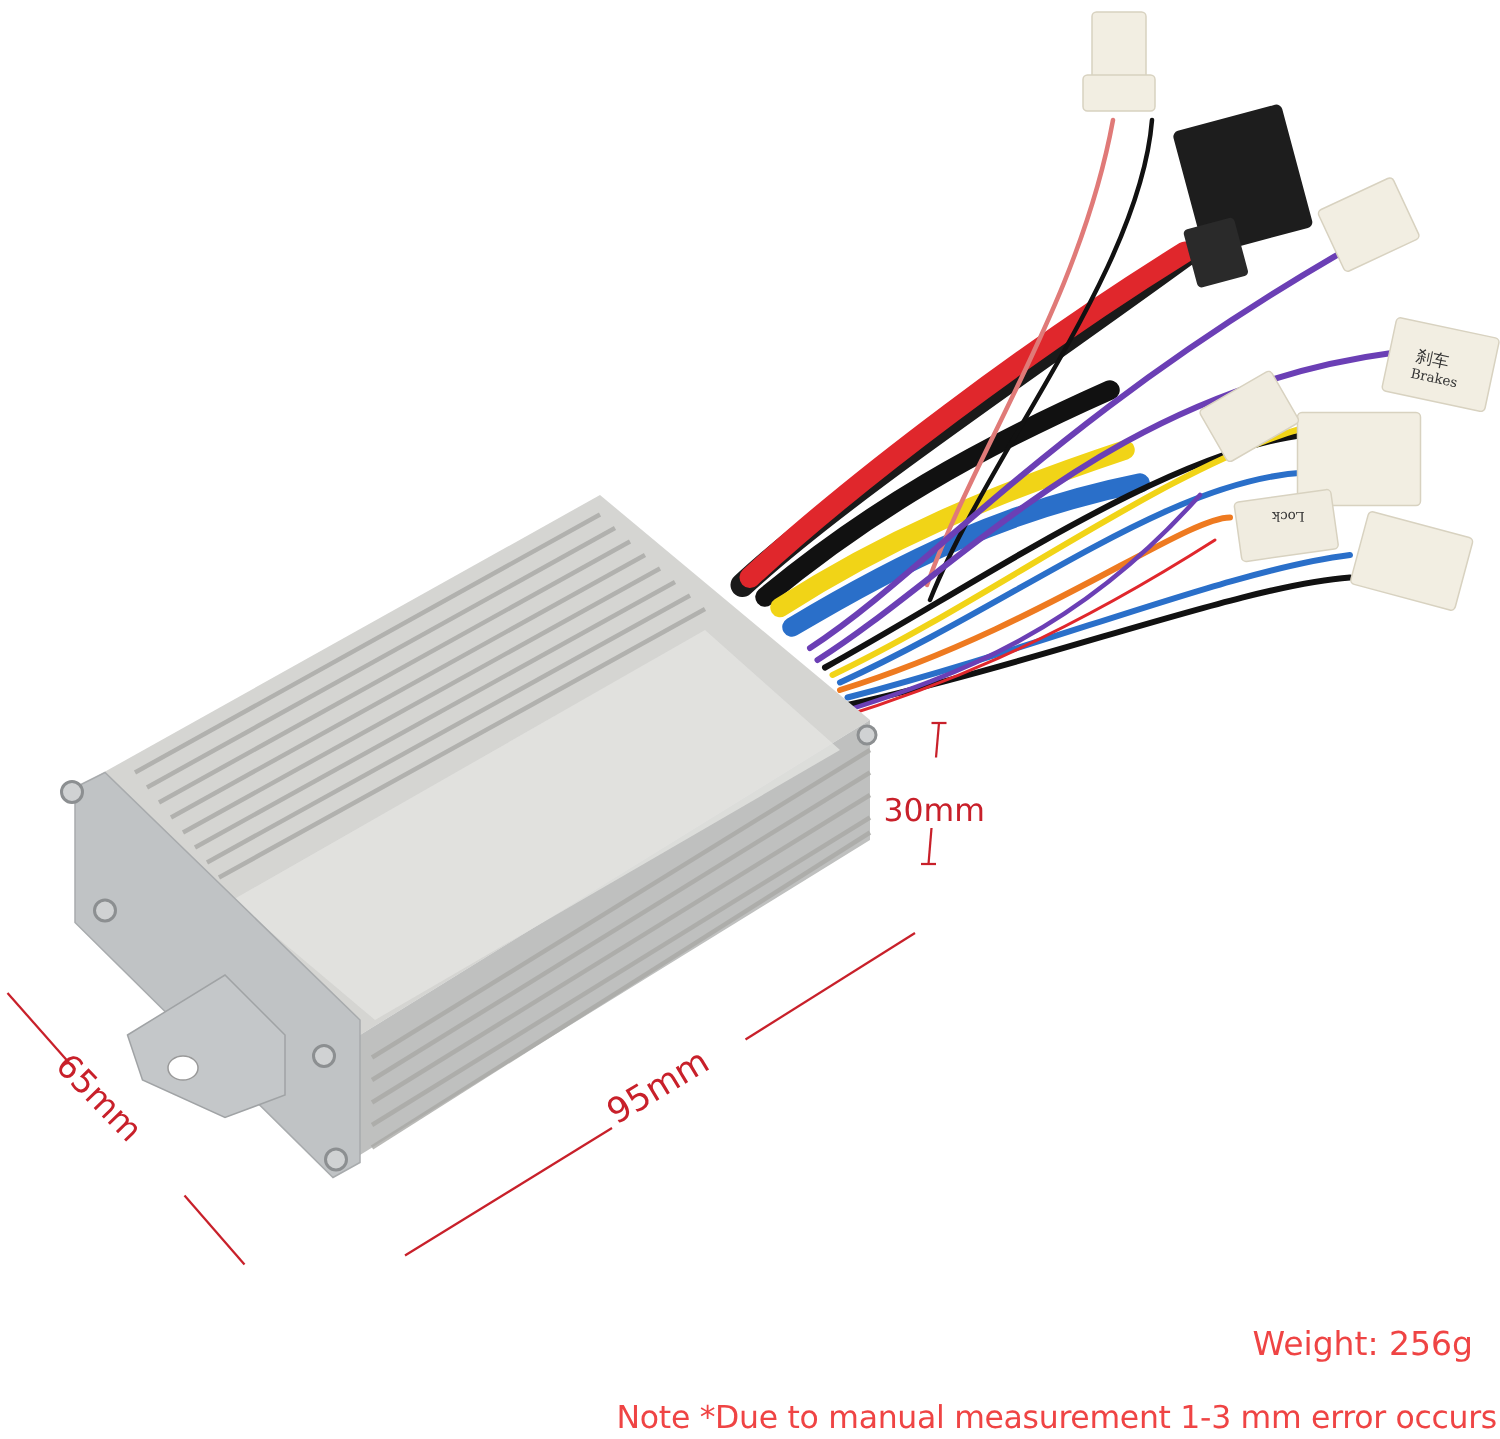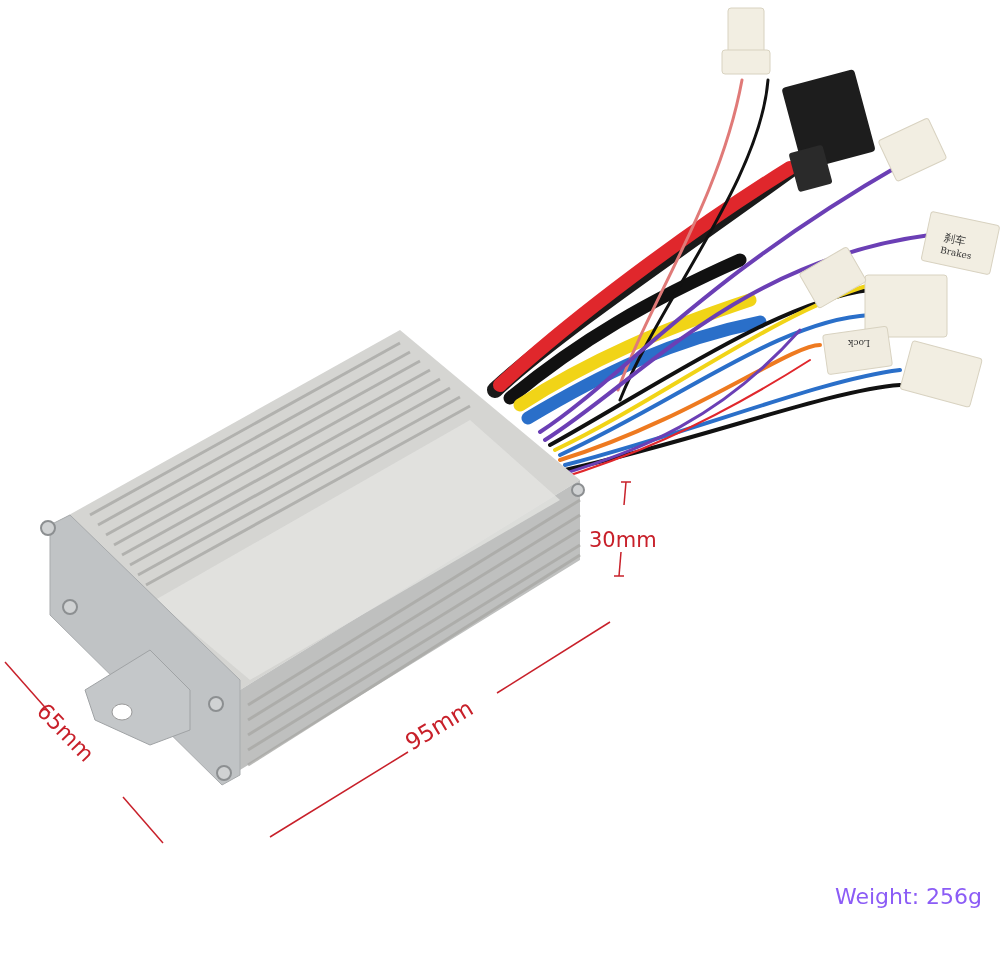--- a/index.html
+++ b/index.html
@@ -1,19 +1,19 @@
 <!DOCTYPE html>
 <html><head>
   <meta charset="utf-8">
   <style>
     html, body { margin: 0; padding: 0; background: #ffffff; }
     body { width: 1000px; height: 959px; position: relative; overflow: hidden; font-family: "Liberation Sans", sans-serif; }
     .stage { position: absolute; left: 0; top: 0; width: 1000px; height: 959px; }
     .dim-label { position: absolute; color: #c8202a; font-family: "DejaVu Sans", sans-serif; font-size: 22px; white-space: nowrap; transform-origin: center center; }
-    .footer-text { position: absolute; color: #8b5cf6; font-family: "DejaVu Sans", sans-serif; font-weight: normal; white-space: nowrap; }
+    .footer-text { position: absolute; color: #ef4444; font-family: "DejaVu Sans", sans-serif; font-weight: normal; white-space: nowrap; }
     #weight { right: 18px; top: 884px; font-size: 22px; }
     #note { right: 2px; top: 933px; font-size: 21px; letter-spacing: -0.2px; }
     #dim-height { left: 589px; top: 528px; font-size: 21px; }
     #dim-width { left: 30px; top: 720px; transform: rotate(46deg); font-size: 22px; }
     #dim-length { left: 402px; top: 712px; transform: rotate(-31deg); font-size: 23px; }
     .conn-label { position:absolute; font-family: "DejaVu Serif", serif; font-size: 11px; color:#333; white-space:nowrap; }
   </style>
 </head>
 <body>
 
@@ -111,13 +111,14 @@
 
   <span class="conn-label" style="left:944px; top:232px; transform:rotate(12deg);">刹车</span>
   <span class="conn-label" style="left:940px; top:248px; font-size:9px; transform:rotate(12deg);">Brakes</span>
   <span class="conn-label" style="left:848px; top:338px; font-size:9px; transform:rotate(180deg);">Lock</span>
 
   <div class="dim-label" id="dim-height">30mm</div>
   <div class="dim-label" id="dim-width">65mm</div>
   <div class="dim-label" id="dim-length">95mm</div>
 
   <div class="footer-text" id="weight">Weight: 256g</div>
+  <div class="footer-text" id="note">Note *Due to manual measurement 1-3 mm error occurs</div>
 </div>
 
 </body></html>

